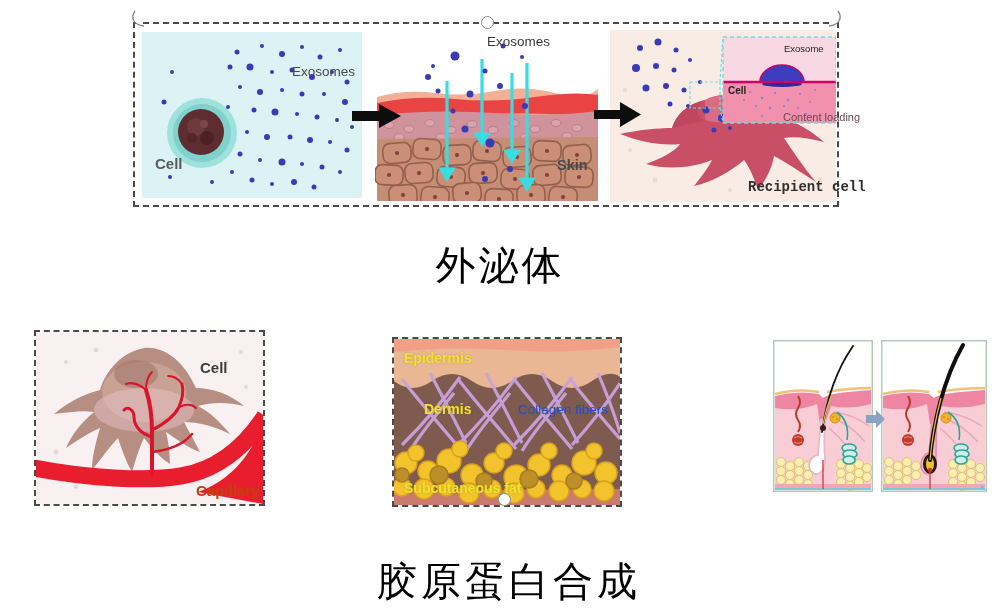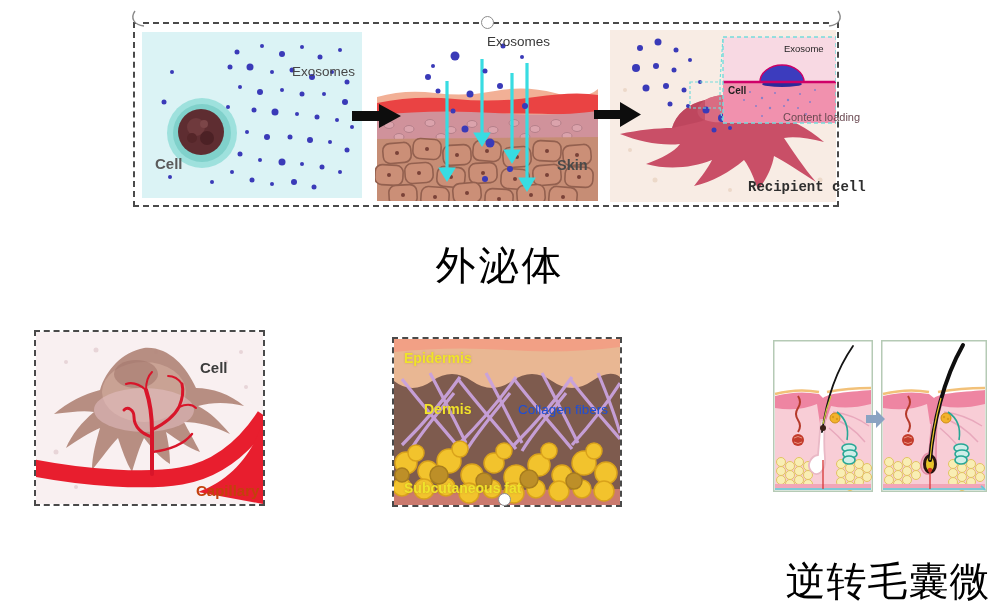--- a/index.html
+++ b/index.html
@@ -388,20 +388,21 @@
         <circle cx="180" cy="142" r="8"></circle>
           <circle cx="8" cy="136" r="7"></circle>
       </g>
     </svg>
     <div class="lbl lbl-yellow" style="left:10px;top:12px;font-size:14px;">Epidermis</div>
     <div class="lbl lbl-yellow" style="left:30px;top:63px;font-size:14px;">Dermis</div>
     <div class="lbl" style="left:124px;top:64px;font-size:13.5px;color:#1d4ed8;">Collagen fibers</div>
     <div class="lbl lbl-yellow" style="left:10px;top:118px;font-size:14px;margin-top:24px;">Subcutaneous fat</div>
   </div>
   <div class="handle" style="left:498px;top:493px;z-index:7;"></div>
+  <div class="caption" style="left:377px;width:260px;letter-spacing:4px;">胶原蛋白合成</div>
 
   <div class="panel" style="left:773px;top:340px;width:214px;height:152px;">
 
     <svg width="100" height="152" viewBox="0 0 100 152" style="left:0;top:0;">
       <rect x="0.75" y="0.75" width="98.5" height="150.5" fill="#ffffff" stroke="#b5cab5" stroke-width="1.5"></rect>
       <path d="M2,62 Q25,56 50,60 T98,58 L98,150 L2,150 Z" fill="#f8cdd6"></path>
       <path d="M2,56 Q25,50 46,54 L50,58 Q54,54 75,52 T98,50 L98,64 Q75,70 58,66 L52,84 L47,84 L44,64 Q25,72 2,68 Z" fill="#ee85a2"></path>
       <path d="M2,54 Q25,48 46,52 M54,52 Q75,48 98,48" stroke="#f2c179" stroke-width="2.5" fill="none"></path>
       <g stroke="#e8a8bc" stroke-width="1.4" fill="none">
         <path d="M58,78 C72,82 84,92 92,102"></path>
@@ -516,15 +517,14 @@
         <circle cx="67" cy="79" r="1.2" fill="#d99b1d"></circle>
       <path d="M67,72 C76,78 80,88 78,100" stroke="#26a795" stroke-width="1.6" fill="none"></path>
       <g stroke="#26a795" stroke-width="1.6" fill="#cfeee8">
         <ellipse cx="80" cy="108" rx="7" ry="4"></ellipse>
           <ellipse cx="81" cy="114" rx="7" ry="4"></ellipse>
           <ellipse cx="80" cy="120" rx="6" ry="4"></ellipse>
       </g>
       <path d="M100,146 q3,2 4,4" stroke="#6bc8d8" stroke-width="2" fill="none"></path>
     </svg>
   </div>
-  <div class="caption" style="left:775px;width:226px;letter-spacing:1px;">逆转毛囊微</div>
 
 </div>
 
 </body></html>

